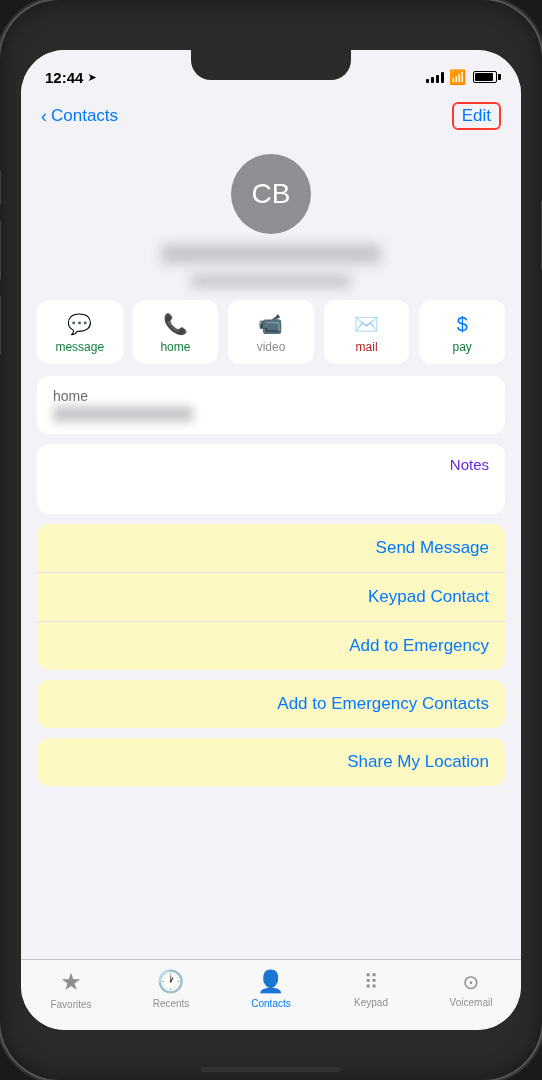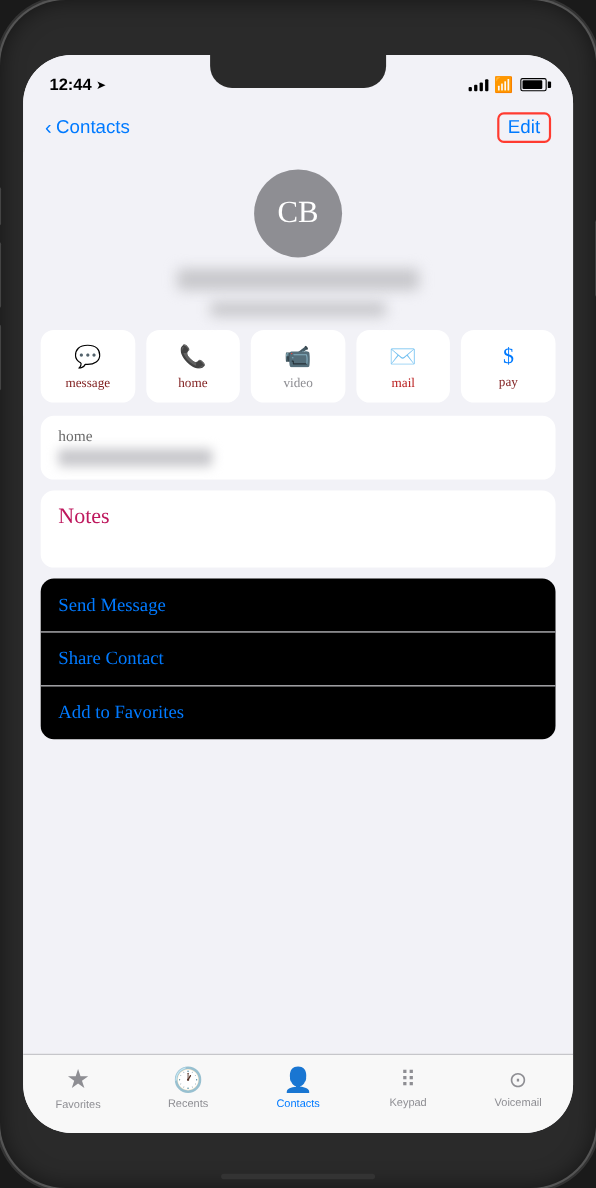--- a/index.html
+++ b/index.html
@@ -132,21 +132,20 @@
       cursor: pointer;
       border: 2.5px solid #ff3b30;
       border-radius: 6px;
       padding: 2px 8px;
     }
     
     .content-scroll {
       flex: 1;
       overflow-y: auto;
       background: #f2f2f7;
-      font-family: Liberation Serif, serif;
     }
     .content-scroll::-webkit-scrollbar { display: none; }
     
     .avatar-section {
       display: flex;
       flex-direction: column;
       align-items: center;
       padding: 16px 20px 12px;
       background: #f2f2f7;
     }
@@ -198,21 +197,21 @@
       cursor: pointer;
       min-width: 0;
     }
     .action-btn-icon {
       font-size: 20px;
       color: #007aff;
       margin-bottom: 4px;
     }
     .action-btn-label {
       font-size: 12px;
-      color: #7f1d1d;
+      color: #15803d;
       font-weight: 400;
     }
     
     .section-card {
       background: white;
       border-radius: 12px;
       margin: 0 16px 10px;
       overflow: hidden;
     }
     .info-row {
@@ -233,29 +232,31 @@
       background: #c8c8cc;
       border-radius: 3px;
       filter: blur(5px);
       margin-top: 2px;
     }
     .notes-row {
       padding: 12px 16px;
       min-height: 70px;
     }
     .notes-label {
-      font-size: 20px;
-      color: #be185d;
+      font-size: 15px;
+      color: #6d28d9;
+      text-align: right;
     }
     
     .action-list-section {
-      background: #000000;
+      background: #fef9c3;
       border-radius: 12px;
       margin: 0 16px 10px;
       overflow: hidden;
+      text-align: right;
     }
     .action-list-item {
       padding: 14px 16px;
       border-bottom: 0.5px solid #e0e0e5;
       cursor: pointer;
     }
     .action-list-item:last-child {
       border-bottom: none;
     }
     .action-list-label {
@@ -428,28 +429,38 @@
         <div class="notes-row">
           <div class="notes-label">Notes</div>
         </div>
       </div>
 
       <div class="action-list-section">
         <div class="action-list-item">
           <span class="action-list-label">Send Message</span>
         </div>
         <div class="action-list-item">
-          <span class="action-list-label">Share Contact</span>
+          <span class="action-list-label">Keypad Contact</span>
         </div>
         <div class="action-list-item">
-          <span class="action-list-label">Add to Favorites</span>
-        </div>
-      </div>
-
-
+          <span class="action-list-label">Add to Emergency</span>
+        </div>
+      </div>
+
+      <div class="action-list-section">
+        <div class="action-list-item">
+          <span class="action-list-label">Add to Emergency Contacts</span>
+        </div>
+      </div>
+
+      <div class="action-list-section">
+        <div class="action-list-item">
+          <span class="action-list-label">Share My Location</span>
+        </div>
+      </div>
 
       <div style="height:16px;"></div>
     </div>
 
     <div class="tab-bar">
       <div class="tab-item">
         <span class="tab-icon" style="font-size:24px;color:#8e8e93;">★</span>
         <span class="tab-label">Favorites</span>
       </div>
       <div class="tab-item">

